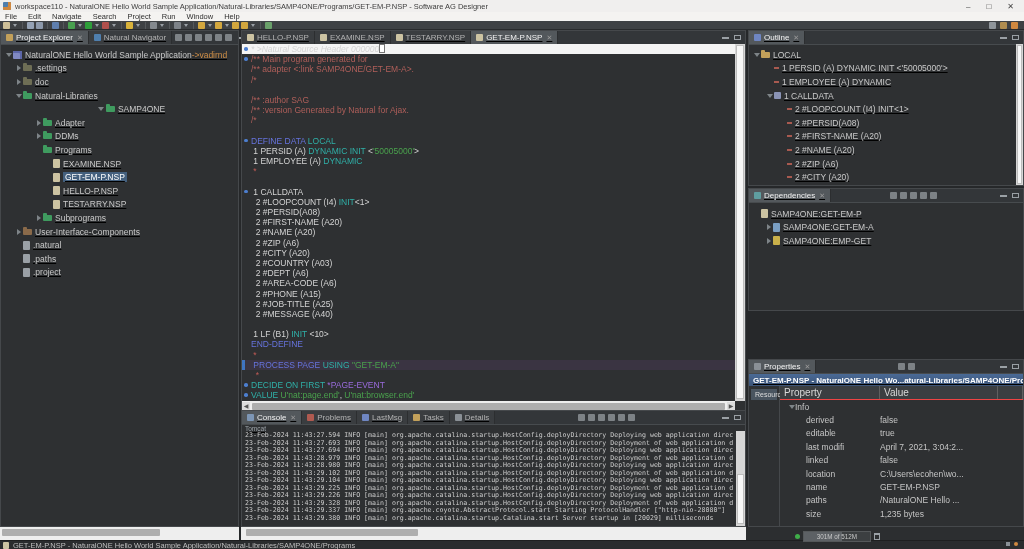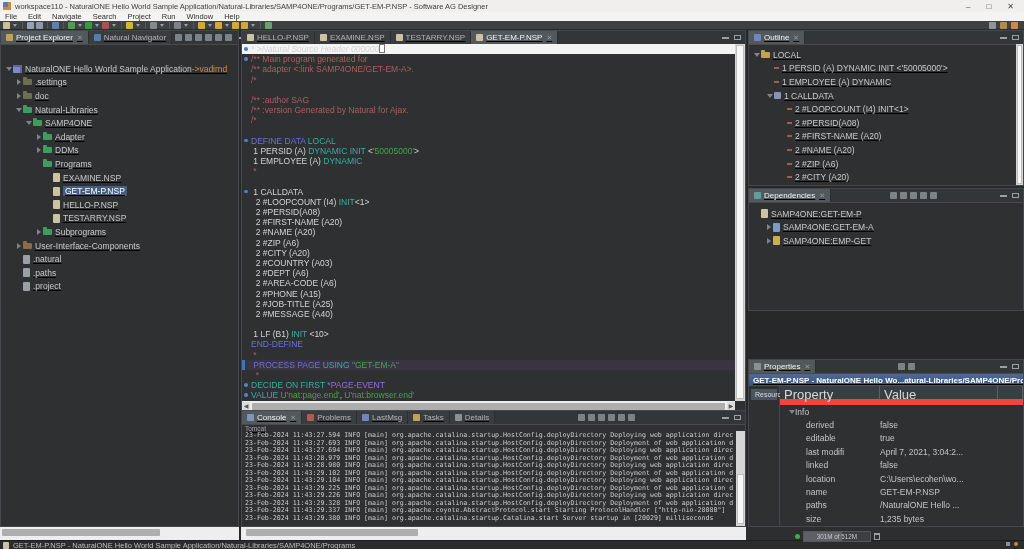--- a/index.html
+++ b/index.html
@@ -81,22 +81,22 @@
         font-size:6px;line-height:8px;text-align:center;}
 
   
   #console-log{font-family:"DejaVu Sans Mono",monospace;font-size:6.6px;line-height:7.55px;
         color:#cdcdcd;white-space:pre;overflow:hidden;padding:1px 0 0 3px;}
   #tomcat-label{font-size:6.5px;color:#9fa6ac;height:7px;line-height:7px;padding-left:3px;}
 
   
   #props-header{height:13px;background:linear-gradient(#4a6a96,#3a5276);color:#fff;
         font-size:8px;font-weight:bold;line-height:13px;padding:0 4px;}
-  .pcolhead{display:flex;height:13px;background:#3b3e41;border-bottom:6px solid #ef4444;
-        font-size:13px;color:#d8d8d8;}
+  .pcolhead{display:flex;height:13px;background:#3b3e41;border-bottom:1px solid #ef4444;
+        font-size:10px;color:#d8d8d8;}
   .pcolhead div{padding:1px 4px;border-right:1px solid #606060;box-sizing:border-box;}
   .prow{display:flex;height:13.4px;align-items:center;font-size:8.5px;color:#c5c5c5;white-space:nowrap;}
   .pname{width:100px;flex:none;padding-left:26px;box-sizing:border-box;overflow:hidden;}
   .pval{overflow:hidden;}
   #resource-tab{background:#4a5560;color:#ddd;font-size:7px;padding:2px 4px;margin:3px 2px;}
 
   
   #statusbar{left:0;top:540px;width:1024px;height:9px;background:#2a2c2e;border-top:1px solid #1e1f20;
         display:flex;align-items:center;font-size:7.5px;color:#bfbfbf;padding-left:3px;box-sizing:border-box;}
   #heap{position:absolute;left:795px;top:531px;display:flex;align-items:center;gap:3px;}
@@ -186,21 +186,21 @@
         <div class="pti"></div>
         <div class="pti"></div>
         <div class="pti"></div>
         <div class="pti"></div>
       </div>
       <div class="minmax">
         <div class="mm min"></div>
         <div class="mm"></div>
       </div>
     </div>
-  <div id="tree" style="padding-top:17px;">
+  <div id="tree" style="padding-top:3px;">
       <div class="trow" style="padding-left: 4px;">
         <div class="tw">
           <div class="arr-e"></div>
         </div>
         <div class="ticon i-proj"></div>
         <span>NaturalONE Hello World Sample Application</span>
         <span class="suffix nw">-&gt;vadirnd</span>
       </div>
       <div class="trow" style="padding-left: 14px;">
         <div class="tw">
@@ -216,21 +216,21 @@
         <div class="ticon i-folder" style="background: rgb(110, 110, 85);"></div>
         <span>doc</span>
       </div>
       <div class="trow" style="padding-left: 14px;">
         <div class="tw">
           <div class="arr-e"></div>
         </div>
         <div class="ticon i-folder" style="background: rgb(63, 155, 95);"></div>
         <span>Natural-Libraries</span>
       </div>
-      <div class="trow" style="padding-left: 24px;">
+      <div class="trow" style="padding-left: 24px; justify-content: center;">
         <div class="tw">
           <div class="arr-e"></div>
         </div>
         <div class="ticon i-folder" style="background: rgb(63, 155, 95);"></div>
         <span>SAMP4ONE</span>
       </div>
       <div class="trow" style="padding-left: 34px;">
         <div class="tw">
           <div class="arr-c"></div>
         </div>

